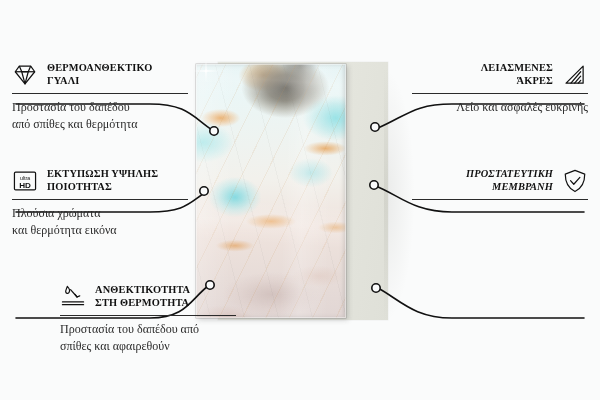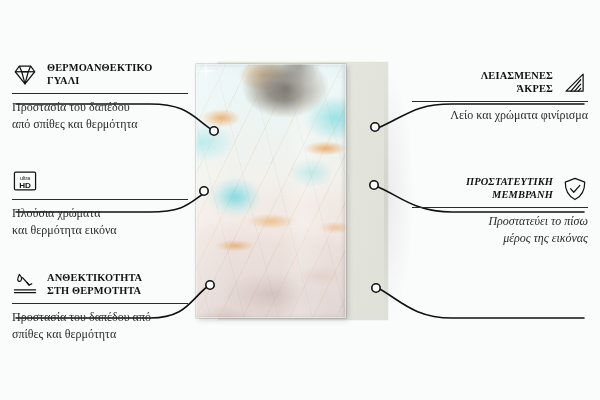--- a/index.html
+++ b/index.html
@@ -95,21 +95,21 @@
 
   
   #connectors{position:absolute;inset:0;width:600px;height:400px;pointer-events:none;}
 
   
   .feature{position:absolute;width:176px;}
   .feature.left{left:12px;text-align:left;}
   .feature.right{right:12px;text-align:right;}
 
   .feat-head{display:flex;align-items:center;gap:9px;}
-  .feature.right .feat-head{flex-direction:row-reverse;margin-top:8px;}
+  .feature.right .feat-head{flex-direction:row-reverse;}
   .feat-title{
     font-size:10.4px;font-weight:700;letter-spacing:.015em;line-height:1.24;
     text-transform:uppercase;color:#111;white-space:pre-line;flex:1;
   }
   .feat-icon{width:26px;height:26px;flex:0 0 26px;display:block;}
   .feat-rule{
     height:0;border-top:1.2px solid #2b2b2b;margin:5px 0 5px 0;width:100%;
   }
   .feat-desc{
     font-size:12px;line-height:1.45;color:#2a2a2a;white-space:pre-line;
@@ -174,72 +174,72 @@
 από σπίθες και θερμότητα</div>
   </div>
 
   <div class="feature left" style="top:168px;">
     <div class="feat-head">
       <svg class="feat-icon" viewBox="0 0 32 32">
         <rect x="3" y="5" width="26" height="22" rx="1.5" fill="none" stroke="#111" stroke-width="1.5"></rect>
         <text x="16" y="14.5" text-anchor="middle" font-family="Liberation Sans, sans-serif" font-size="6.5" fill="#111">ultra</text>
         <text x="16" y="24" text-anchor="middle" font-family="Liberation Sans, sans-serif" font-size="10" font-weight="bold" fill="#111">HD</text>
       </svg>
+      <div class="feat-title">ΕΚΤΥΠΩΣΗ ΥΨΗΛΗΣ
+ΠΟΙΟΤΗΤΑΣ</div>
     </div>
     <div class="feat-rule"></div>
     <div class="feat-desc">Πλούσια χρώματα
 και θερμότητα εικόνα</div>
   </div>
 
-  <div class="feature left" style="top:272px;">
+  <div class="feature left" style="top:284px;margin-left:48px;">
     <div class="feat-head">
       <svg class="feat-icon" viewBox="0 0 32 32">
         <g fill="none" stroke="#111" stroke-width="1.5" stroke-linejoin="round" stroke-linecap="round">
           <path d="M9 3 C12 6 12.5 8.5 11 10.5 C9.6 12.3 7.2 11.6 7 9.4 C6.85 7.7 8 6 9 3 Z"></path>
           <path d="M13 7 L21 16"></path>
           <path d="M21 16 L18.5 12.8 M21 16 L24.3 14.6"></path>
           <path d="M3 22 H29"></path>
           <path d="M3 25.5 H29"></path>
         </g>
       </svg>
       <div class="feat-title">ΑΝΘΕΚΤΙΚΟΤΗΤΑ
 ΣΤΗ ΘΕΡΜΟΤΗΤΑ</div>
     </div>
     <div class="feat-rule"></div>
     <div class="feat-desc">Προστασία του δαπέδου από
-σπίθες και θερμότητα</div>
+σπίθες και αφαιρεθούν</div>
   </div>
 
   <div class="feature right" style="top:62px;">
     <div class="feat-head">
       <svg class="feat-icon" viewBox="0 0 32 32">
         <g stroke="#111" stroke-width="1.5" fill="none" stroke-linecap="round">
           <path d="M5 26 L26 5 L26 26 Z" stroke-linejoin="round"></path>
           <path d="M11 26 L23 12"></path>
           <path d="M15.5 26 L23 17.5"></path>
           <path d="M20 26 L23 22.5"></path>
         </g>
       </svg>
       <div class="feat-title">ΛΕΙΑΣΜΕΝΕΣ
 ΆΚΡΕΣ</div>
     </div>
     <div class="feat-rule"></div>
-    <div class="feat-desc">Λείο και χρώματα φινίρισμα</div>
+    <div class="feat-desc">Λείο και ασφαλές ευκρινής</div>
   </div>
 
   <div class="feature right" style="top:168px;font-style:italic;">
     <div class="feat-head">
       <svg class="feat-icon" viewBox="0 0 32 32">
         <g fill="none" stroke="#111" stroke-width="1.5" stroke-linejoin="round" stroke-linecap="round">
           <path d="M16 3 L28 7.5 C28 18 23.5 25.5 16 29 C8.5 25.5 4 18 4 7.5 Z"></path>
           <path d="M10.5 15.5 L14.5 20 L22 11.5"></path>
         </g>
       </svg>
       <div class="feat-title">ΠΡΟΣΤΑΤΕΥΤΙΚΗ
 ΜΕΜΒΡΑΝΗ</div>
     </div>
     <div class="feat-rule"></div>
-    <div class="feat-desc">Προστατεύει το πίσω
-μέρος της εικόνας</div>
   </div>
 
 
 </div>
 
 </body></html>

